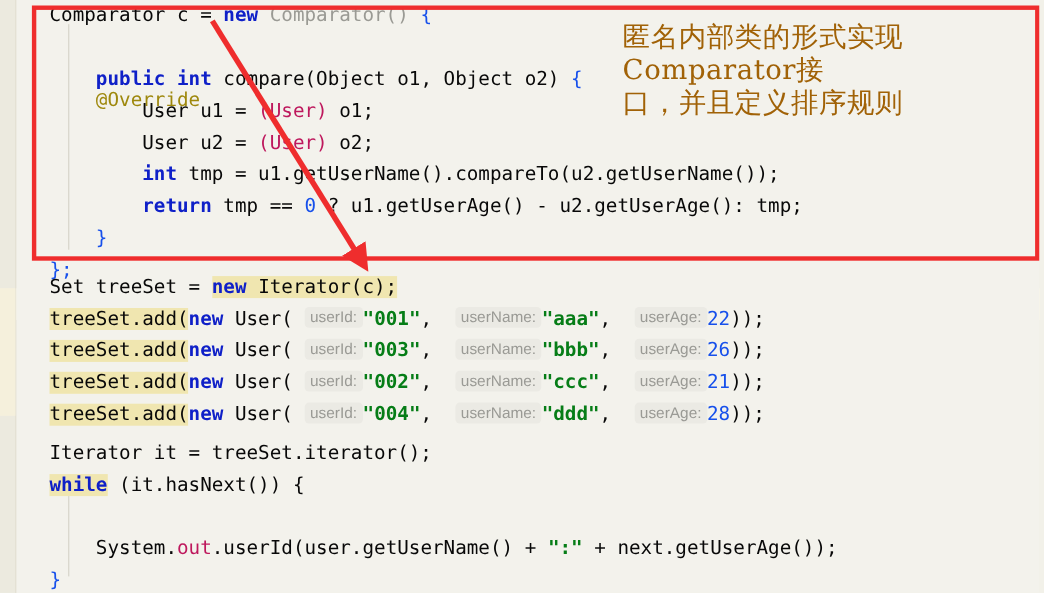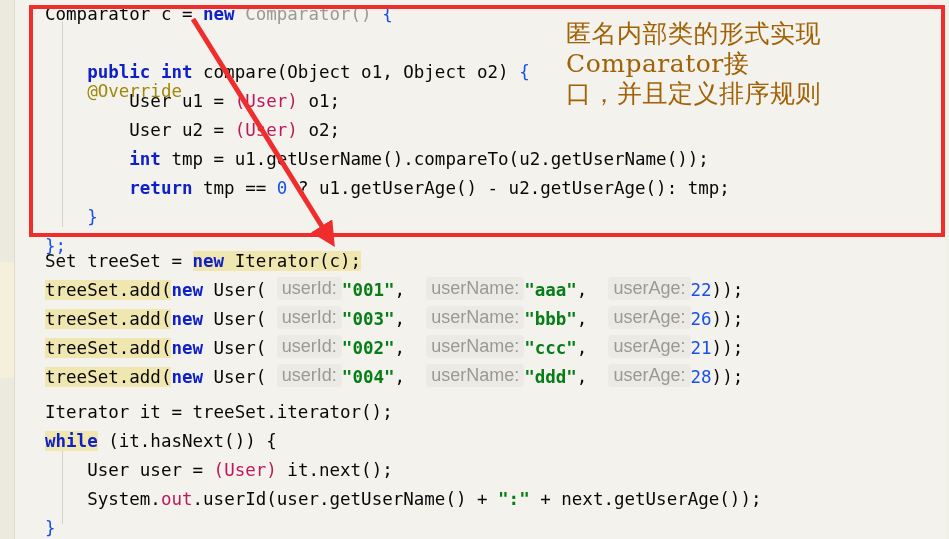--- a/index.html
+++ b/index.html
@@ -77,21 +77,21 @@
   .gray { color: #9a9a94; }
   .plain{ color: #080808; }
   .stat { color: #be185d; }
 
   
   .hint {
     background: #ebeae4;
     color: #9a9a95;
     border-radius: 4px;
     font-family: "Liberation Sans", sans-serif;
-    font-size: 18px;
+    font-size: 14px;
     padding: 1px 5px 2px 5px;
     letter-spacing: 0;
     position: relative;
     top: -2px;
   }
 
   
   .hl { background: #f0e6b0; }
 
   
@@ -214,21 +214,20 @@
     <div class="line" style="top:305px;"><span class="line-inner"><span class="hl"><span class="plain">treeSet.add(</span></span><span class="kw">new</span><span class="plain"> User( </span><span class="hint">userId:</span><span class="str">"003"</span><span class="plain">,  </span><span class="hint">userName:</span><span class="str">"bbb"</span><span class="plain">,  </span><span class="hint">userAge:</span><span class="num">26</span><span class="plain">));</span></span></div>
 
     <div class="line" style="top:334px;"><span class="line-inner"><span class="hl"><span class="plain">treeSet.add(</span></span><span class="kw">new</span><span class="plain"> User( </span><span class="hint">userId:</span><span class="str">"002"</span><span class="plain">,  </span><span class="hint">userName:</span><span class="str">"ccc"</span><span class="plain">,  </span><span class="hint">userAge:</span><span class="num">21</span><span class="plain">));</span></span></div>
 
     <div class="line" style="top:363px;"><span class="line-inner"><span class="hl"><span class="plain">treeSet.add(</span></span><span class="kw">new</span><span class="plain"> User( </span><span class="hint">userId:</span><span class="str">"004"</span><span class="plain">,  </span><span class="hint">userName:</span><span class="str">"ddd"</span><span class="plain">,  </span><span class="hint">userAge:</span><span class="num">28</span><span class="plain">));</span></span></div>
 
     <div class="line" style="top:398px;"><span class="line-inner"><span class="plain">Iterator it = treeSet.iterator();</span></span></div>
 
     <div class="line" style="top:427px;"><span class="line-inner"><span class="hl"><span class="kw">while</span></span><span class="plain"> (it.hasNext()) {</span></span></div>
 
-    <div class="line" style="top:456px;"><span class="line-inner">    <span class="plain">User user = </span><span class="type">(User)</span><span class="plain"> it.next();</span></span></div>
 
     <div class="line" style="top:485px;"><span class="line-inner">    <span class="plain">System.</span><span class="stat">out</span><span class="plain">.userId(user.getUserName() + </span><span class="str">":"</span><span class="plain"> + next.getUserAge());</span></span></div>
 
     <div class="line" style="top:514px;"><span class="line-inner"><span class="num">}</span></span></div>
 
   </div>
 
   <div class="anno-layer">
     <div class="redbox"></div>
 

